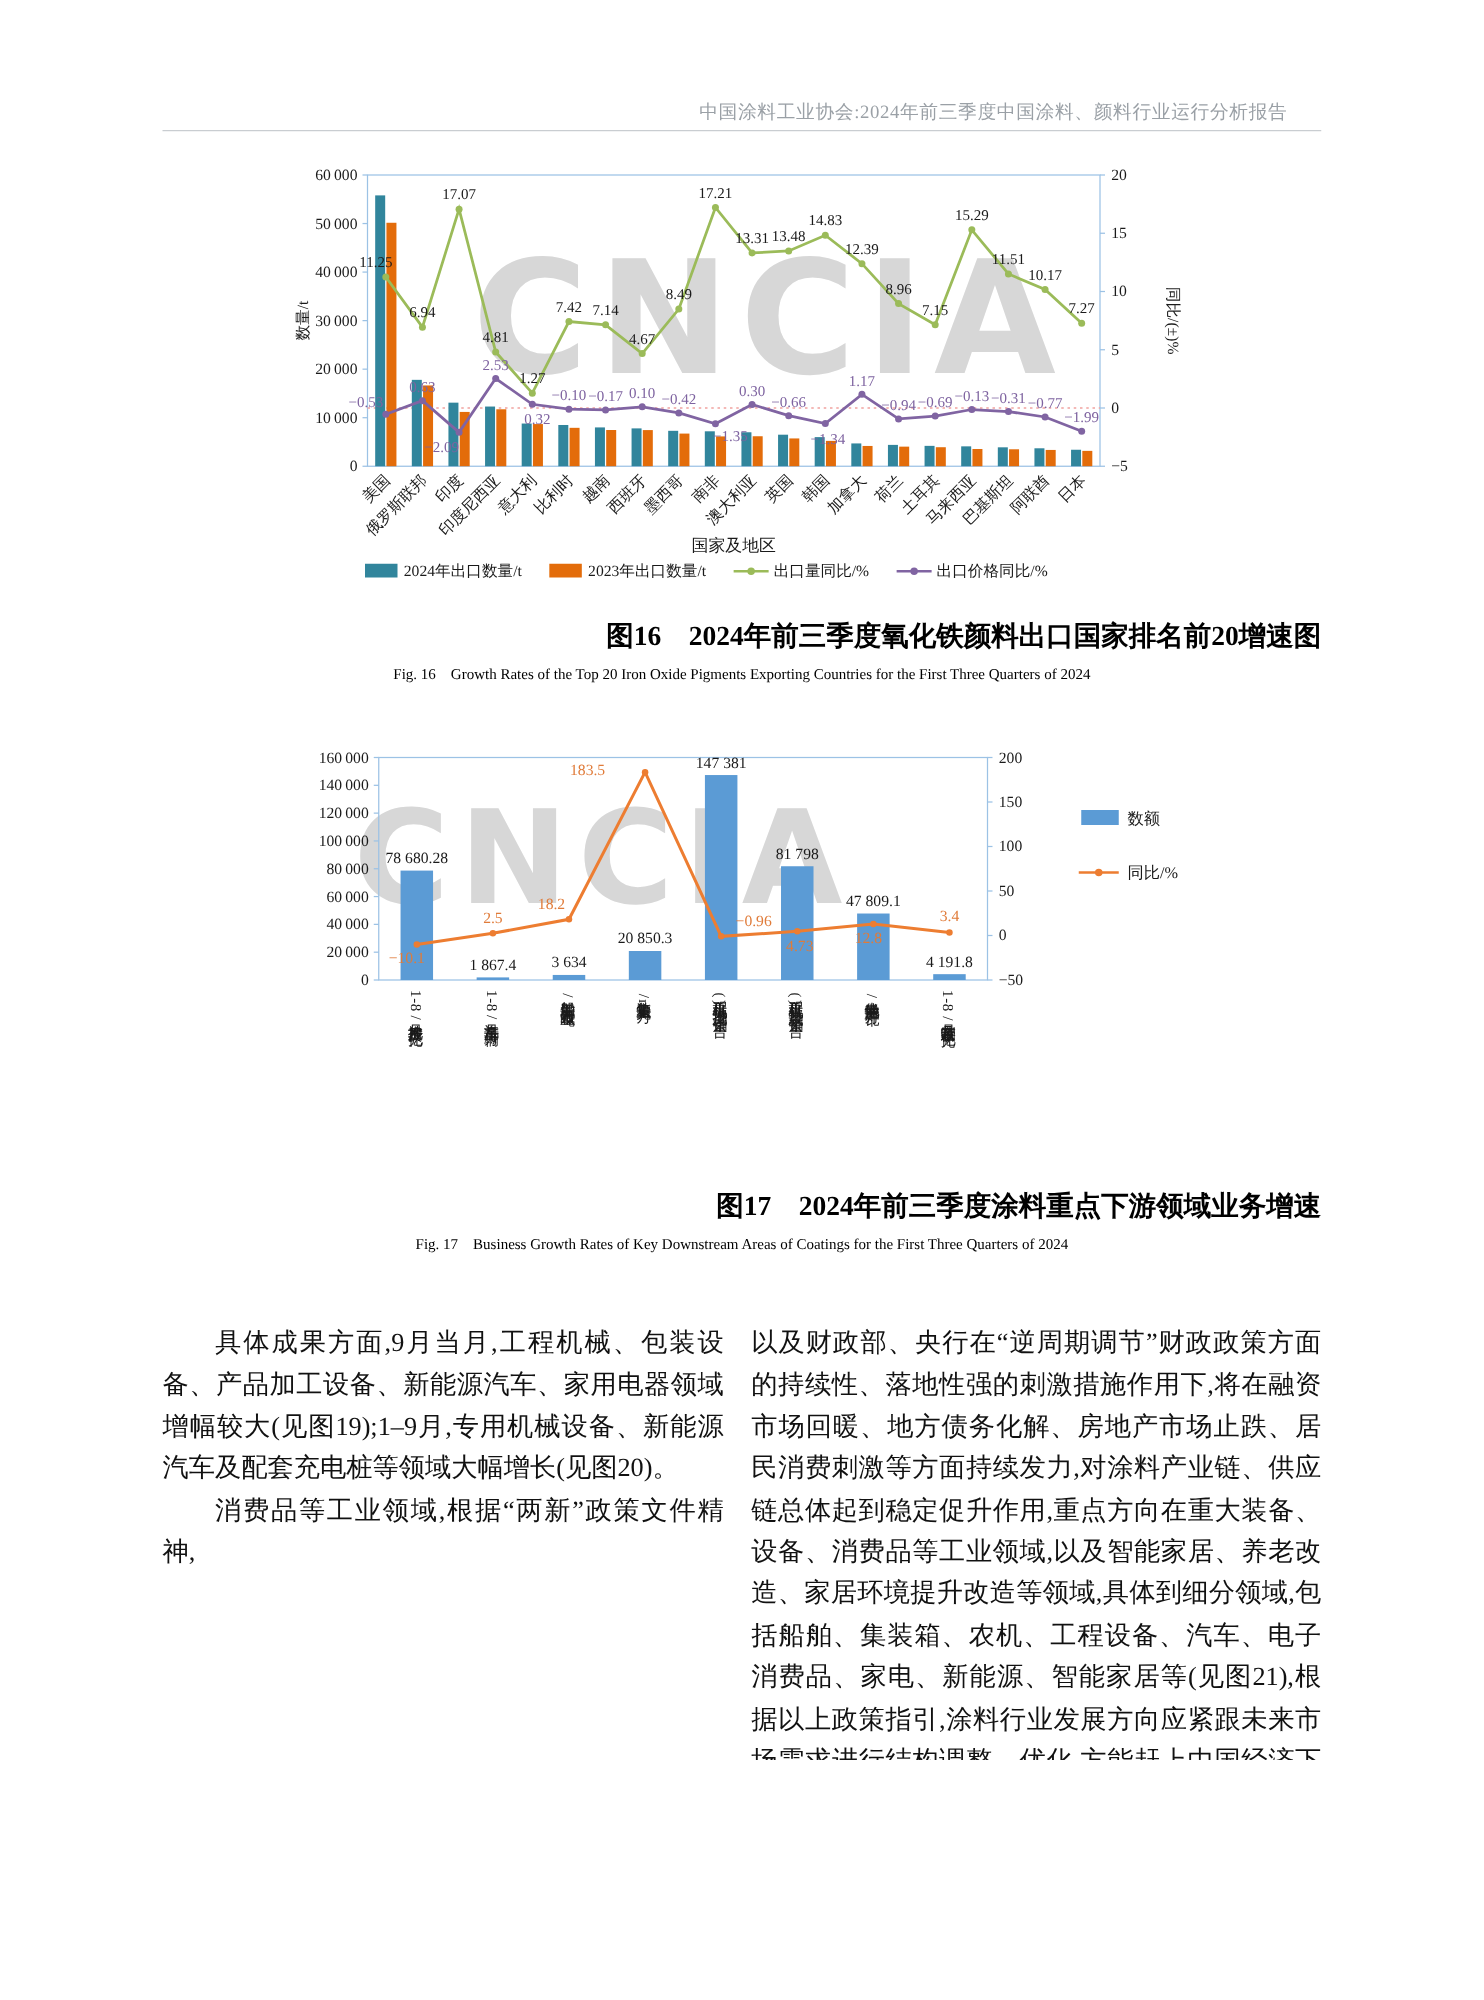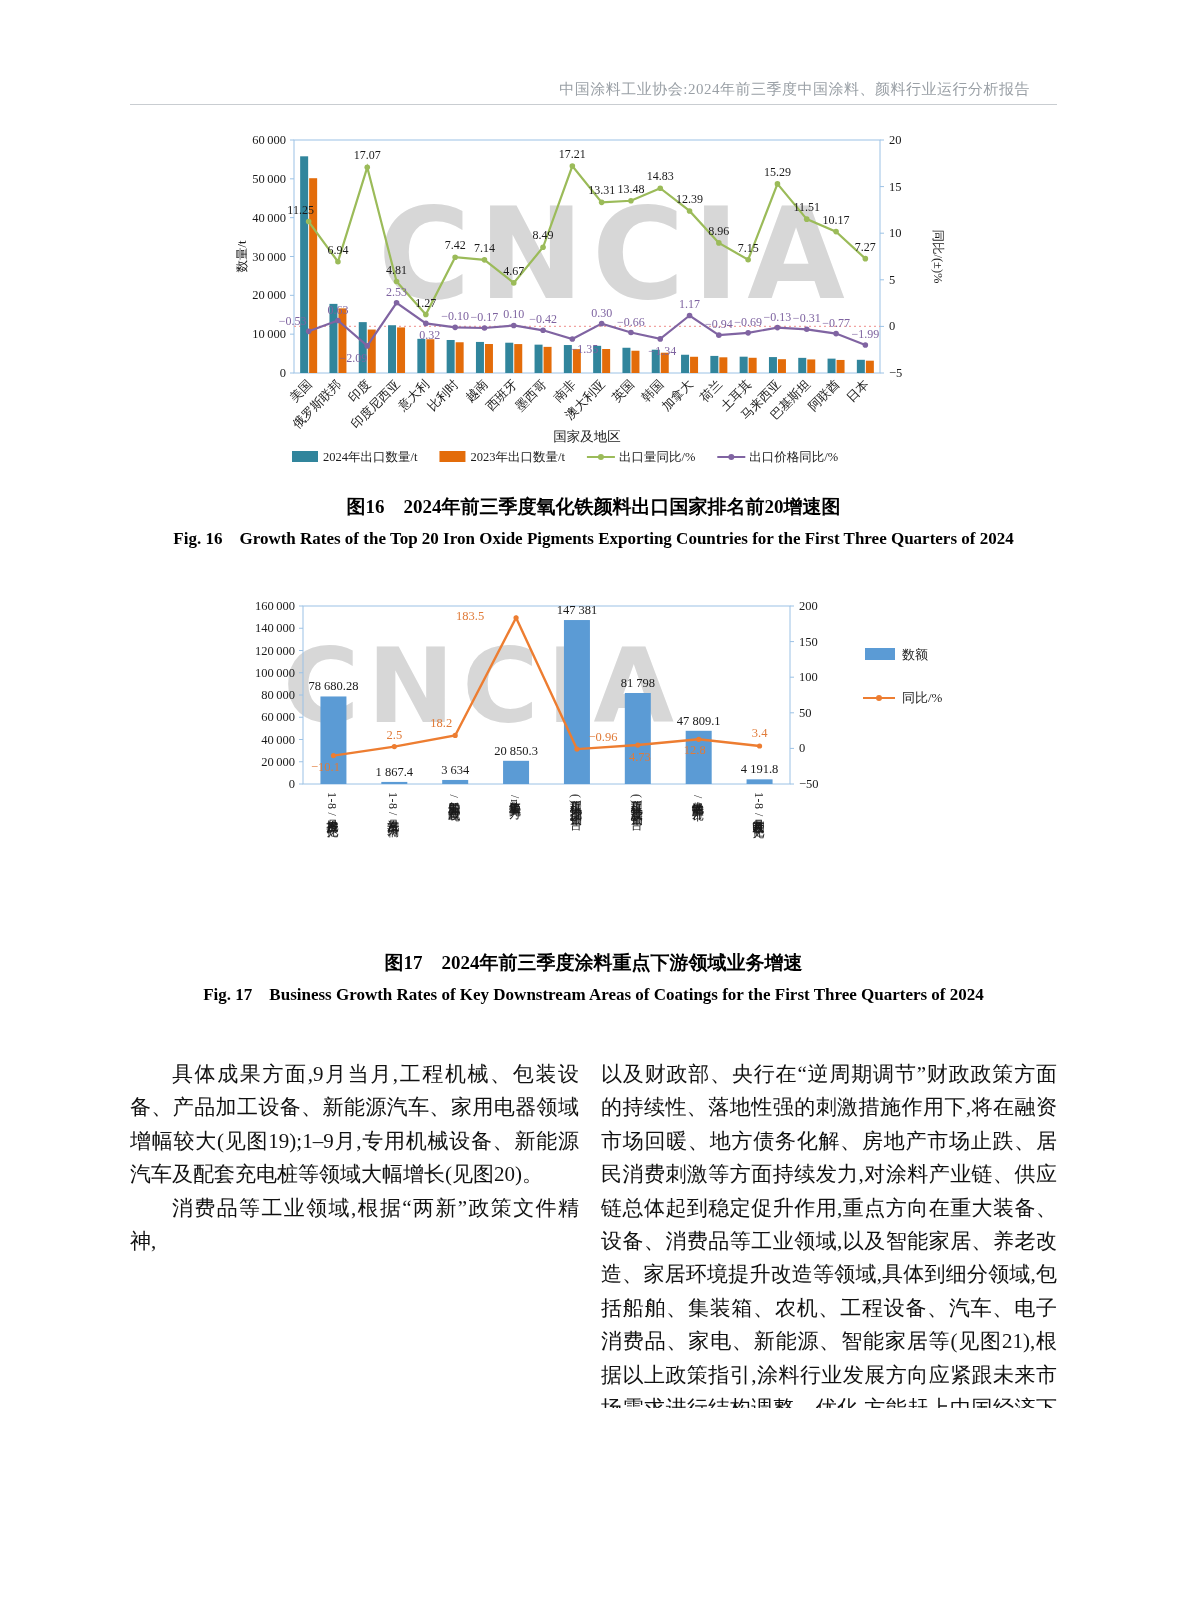--- a/index.html
+++ b/index.html
@@ -20,22 +20,22 @@
   .chart-svg{position:relative;z-index:1;overflow:visible;display:block;}
   svg text{font-family:"Liberation Serif","DejaVu Serif",serif;}
   
   #fig17-xlabels{position:absolute;left:0;top:202px;width:740px;height:160px;z-index:1;}
   .v-label{position:absolute;top:0;writing-mode:vertical-rl;text-orientation:mixed;
            font-size:12px;line-height:14px;letter-spacing:.5px;color:#1a1a1a;white-space:nowrap;}
   
   .caption{position:absolute;left:130px;width:927px;text-align:center;}
   #cap16{top:494px;}
   #cap17{top:950px;}
-  .cap-zh{font-size:19px;font-weight:bold;color:#000;}
-  .cap-en{font-size:17px;font-weight:bold;color:#000;margin-top:7px;}
+  .cap-zh{font-size:22px;font-weight:bold;color:#000;text-align:right;}
+  .cap-en{font-size:12px;font-weight:normal;color:#000;margin-top:7px;}
   
   .body-col{position:absolute;top:1058px;font-size:21px;line-height:33.4px;text-align:justify;color:#111;}
   #col-left{left:130px;width:449px;}
   #col-right{left:601px;width:456px;}
   .body-col p{margin:0;}
   .body-col p.indent{text-indent:2em;}
   
   .footer{position:absolute;left:860px;top:1496px;width:200px;display:flex;align-items:center;justify-content:flex-end;font-style:italic;}
   .footer-labels{text-align:right;margin-right:9px;}
   .f-zh{font-size:21px;font-weight:bold;color:#7e858d;letter-spacing:2px;font-family:"Liberation Sans",sans-serif;}

